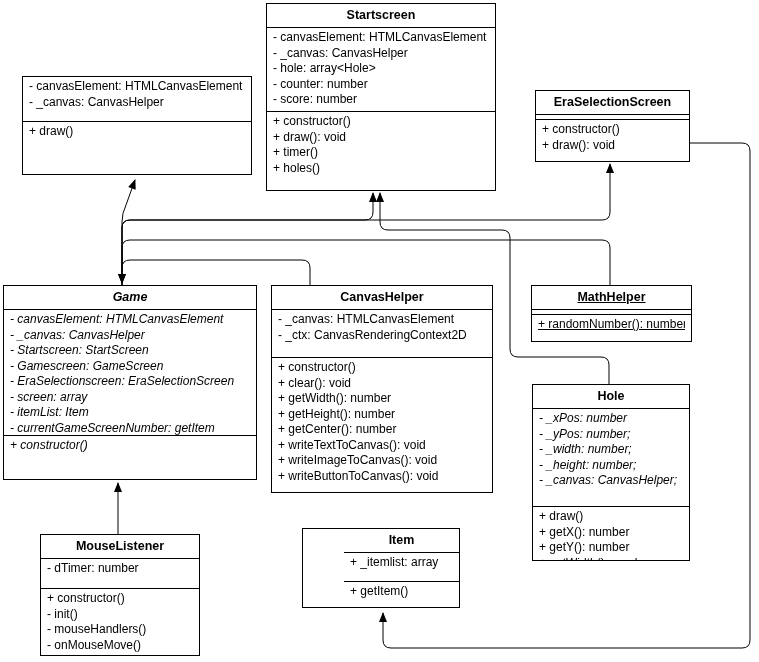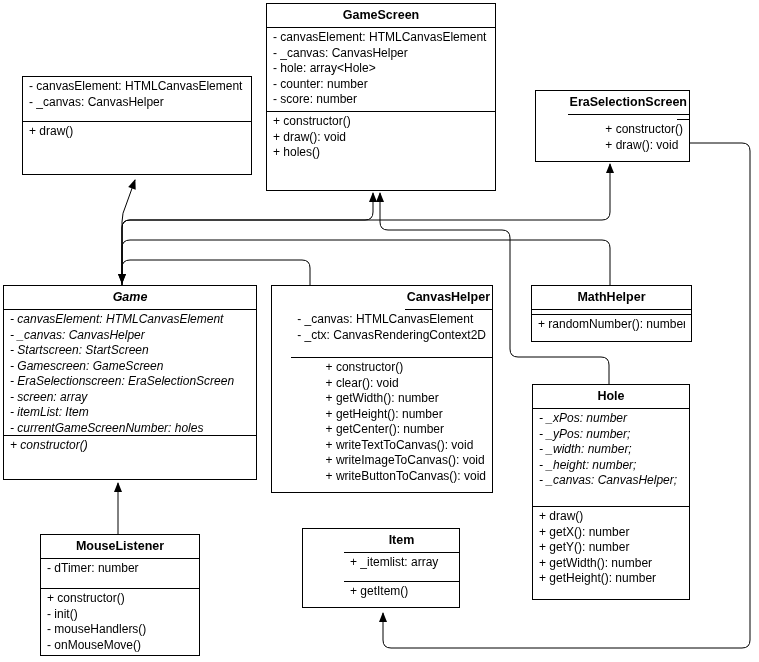--- a/index.html
+++ b/index.html
@@ -22,29 +22,29 @@
     border-bottom:1px solid #000000;padding:2px 6px;box-sizing:border-box;
     overflow:hidden;flex:none;
   }
   .uml-methods{padding:2px 6px;box-sizing:border-box;flex:1;overflow:hidden;}
   .uml-member{font-size:12px;line-height:15.5px;white-space:pre;overflow:hidden;}
 
   #cls-startscreen  {left:22px; top:76px;  width:230px;height:99px;}
   #cls-startscreen .uml-attrs{height:45px;}
   #cls-gamescreen   {left:266px;top:3px;   width:230px;height:188px;}
   #cls-gamescreen .uml-attrs{height:84px;}
-  #cls-eraselection {left:535px;top:90px;  width:155px;height:72px;align-items:flex-end;}
+  #cls-eraselection {left:535px;top:90px;  width:155px;height:72px;}
   #cls-eraselection .uml-attrs{height:5px;}
   #cls-game         {left:3px;  top:285px; width:254px;height:195px;font-style:italic;}
   #cls-game .uml-attrs{height:126px;}
-  #cls-canvashelper {left:271px;top:285px; width:222px;height:208px;align-items:flex-end;}
+  #cls-canvashelper {left:271px;top:285px; width:222px;height:208px;}
   #cls-canvashelper .uml-attrs{height:48px;}
-  #cls-mathhelper   {left:531px;top:285px; width:161px;height:57px;}
+  #cls-mathhelper   {left:531px;top:285px; width:161px;height:57px;text-decoration:underline;}
   #cls-mathhelper .uml-attrs{height:5px;}
-  #cls-hole         {left:532px;top:384px; width:158px;height:216px;}
+  #cls-hole         {left:532px;top:384px; width:158px;height:177px;}
   #cls-hole .uml-attrs{height:98px;font-style:italic;}
   #cls-mouselistener{left:40px; top:534px; width:160px;height:122px;}
   #cls-mouselistener .uml-attrs{height:30px;}
   #cls-item         {left:302px;top:528px; width:158px;height:80px;padding-left:41px;}
   #cls-item .uml-attrs{height:29px;}
 
   .edge{fill:none;stroke:#000000;stroke-width:1;}
 </style>
 </head>
 <body>
@@ -69,31 +69,32 @@
   <div class="uml-attrs">
       <div class="uml-member">- canvasElement: HTMLCanvasElement</div>
       <div class="uml-member">- _canvas: CanvasHelper</div>
     </div>
   <div class="uml-methods">
       <div class="uml-member">+ draw()</div>
     </div>
 </div>
 
 <div class="uml-class" id="cls-gamescreen">
-  <div class="uml-title">GameScreen</div>
+  <div class="uml-title">Startscreen</div>
   <div class="uml-attrs">
       <div class="uml-member">- canvasElement: HTMLCanvasElement</div>
       <div class="uml-member">- _canvas: CanvasHelper</div>
       <div class="uml-member">- hole: array&lt;Hole&gt;</div>
       <div class="uml-member">- counter: number</div>
       <div class="uml-member">- score: number</div>
     </div>
   <div class="uml-methods">
       <div class="uml-member">+ constructor()</div>
       <div class="uml-member">+ draw(): void</div>
+      <div class="uml-member">+ timer()</div>
       <div class="uml-member">+ holes()</div>
     </div>
 </div>
 
 <div class="uml-class" id="cls-eraselection">
   <div class="uml-title">EraSelectionScreen</div>
   <div class="uml-attrs"></div>
   <div class="uml-methods">
       <div class="uml-member">+ constructor()</div>
       <div class="uml-member">+ draw(): void</div>
@@ -103,21 +104,21 @@
 <div class="uml-class" id="cls-game">
   <div class="uml-title">Game</div>
   <div class="uml-attrs">
       <div class="uml-member">- canvasElement: HTMLCanvasElement</div>
       <div class="uml-member">- _canvas: CanvasHelper</div>
       <div class="uml-member">- Startscreen: StartScreen</div>
       <div class="uml-member">- Gamescreen: GameScreen</div>
       <div class="uml-member">- EraSelectionscreen: EraSelectionScreen</div>
       <div class="uml-member">- screen: array</div>
       <div class="uml-member">- itemList: Item</div>
-      <div class="uml-member">- currentGameScreenNumber: holes</div>
+      <div class="uml-member">- currentGameScreenNumber: getItem</div>
     </div>
   <div class="uml-methods">
       <div class="uml-member">+ constructor()</div>
     </div>
 </div>
 
 <div class="uml-class" id="cls-canvashelper">
   <div class="uml-title">CanvasHelper</div>
   <div class="uml-attrs">
       <div class="uml-member">- _canvas: HTMLCanvasElement</div>

